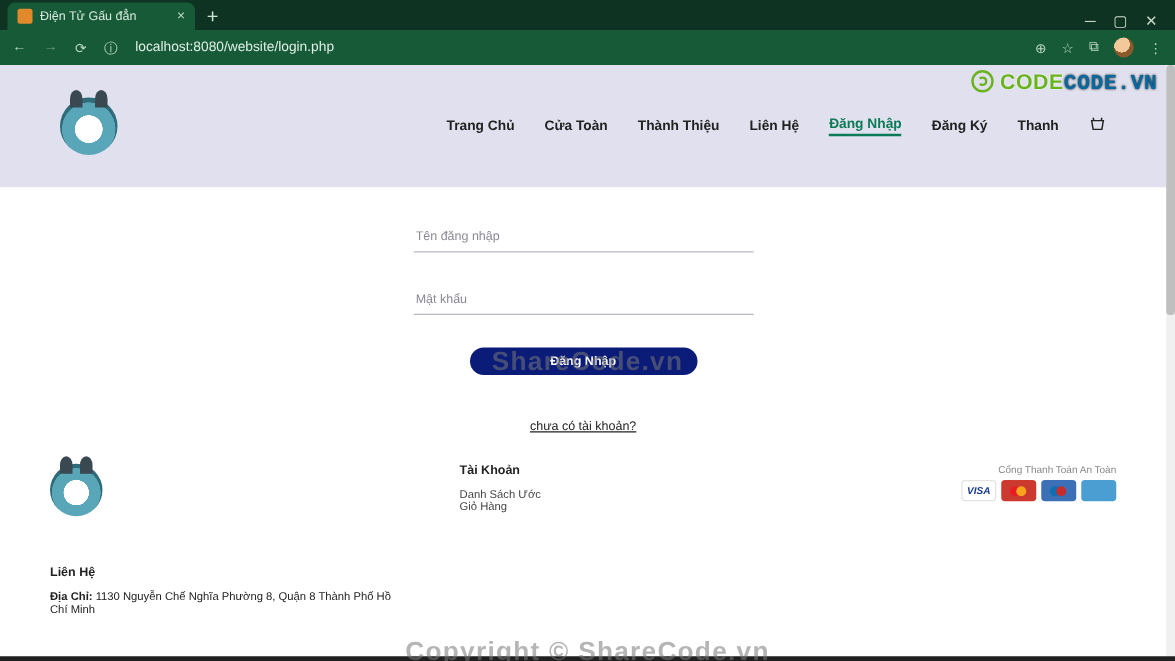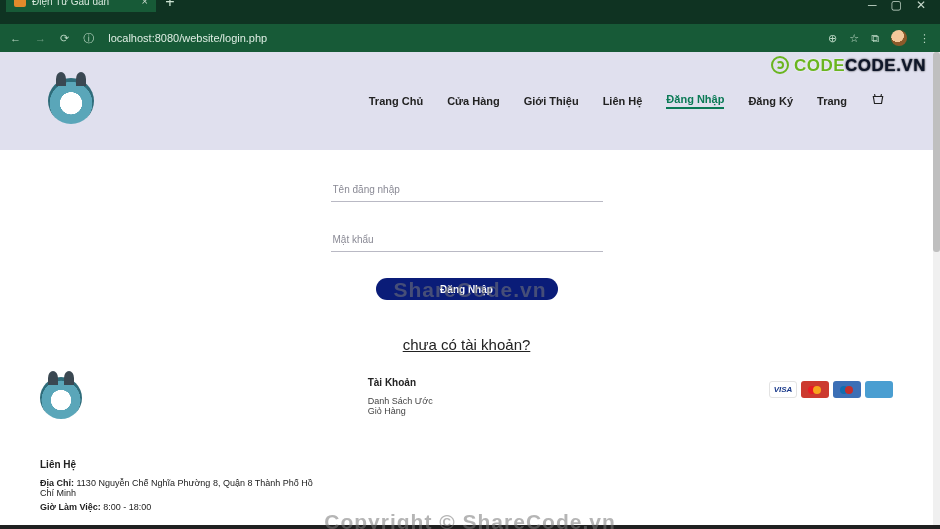--- a/index.html
+++ b/index.html
@@ -1,58 +1,58 @@
 <!DOCTYPE html>
 <html><head>
 <meta charset="utf-8">
 <style>
   * { box-sizing: border-box; margin: 0; padding: 0; }
   html, body { width: 940px; height: 529px; font-family: "Segoe UI", Arial, sans-serif; overflow: hidden; background:#fff; }
   
   
-  .browser-tabbar { height: 24px; background:#0f3322; display:flex; align-items:flex-end; padding:12px 6px; }
+  .browser-tabbar { height: 24px; background:#0f3322; display:flex; align-items:flex-end; padding:0 6px; }
   .tab { height:22px; width:150px; background:#175a37; border-radius:6px 6px 0 0; display:flex; align-items:center; padding:0 8px; gap:6px; color:#d8e8dd; font-size:10px; }
   .tab .favicon { width:12px; height:12px; background:#e28a2b; border-radius:2px; }
   .tab .tab-close { margin-left:auto; font-size:11px; color:#c7d9cc; }
   .tab-add { width:20px; height:20px; color:#cde4d3; font-size:16px; display:flex; align-items:center; justify-content:center; margin-left:4px; }
   .win-controls { margin-left:auto; display:flex; gap:14px; padding-right:8px; }
   .win-controls span { color:#c7d9cc; font-size:12px; }
   .browser-toolbar { height:28px; background:#175a37; display:flex; align-items:center; padding:0 10px; gap:14px; color:#dfeee4; font-size:11px; }
   .browser-toolbar .nav-icon { color:#bcd8c5; display:inline-flex; }
   .browser-toolbar .addr { color:#dfeee4; }
   .toolbar-right { margin-left:auto; display:flex; align-items:center; gap:12px; }
   .avatar { width:16px; height:16px; border-radius:50%; background: radial-gradient(circle at 40% 35%, #f3c99b 0 45%, #8b5a2a 46% 100%); }
   
   
   .viewport { position:relative; width:940px; height:477px; overflow:hidden; }
   .page-scroll { position:absolute; top:0; left:0; right:7px; bottom:0; overflow:hidden; }
   
   
   .wm-logo { position:absolute; top:4px; right:14px; z-index:40; pointer-events:none; font-weight:700; font-size:17px; letter-spacing:0.5px; }
   .wm-logo .s1 { color:#6ab51f; text-shadow:0 0 2px #fff; }
-  .wm-logo .s2 { color:#0f172a; text-shadow:0 0 2px #000; }
+  .wm-logo .s2 { color:#0369a1; text-shadow:0 0 2px #000;font-family:Liberation Mono, monospace; }
   .wm-center { position:absolute; left:50%; transform:translateX(-50%); z-index:40; pointer-events:none; color:rgba(120,120,120,0.55); font-size:21px; font-weight:600; letter-spacing:1px; }
   
   
   .site-header { height:98px; background:#e0e0ee; display:flex; align-items:center; padding:0 48px; }
   .logo-husky { width:46px; height:46px; border-radius:50%; background:radial-gradient(circle at 50% 55%, #fff 0 32%, #5aa6b9 33% 62%, #2e6c7a 63% 100%); position:relative; }
   .logo-husky::before, .logo-husky::after { content:""; position:absolute; width:10px; height:14px; background:#3a4852; top:-6px; border-radius:60% 60% 0 0; }
   .logo-husky::before { left:8px; }
   .logo-husky::after { right:8px; }
   .nav { margin-left:auto; display:flex; align-items:center; gap:24px; font-size:11px; font-weight:600; color:#222; }
   .nav a { text-decoration:none; color:#222; }
   .nav a.active { color:#0b7a56; border-bottom:2px solid #0b7a56; padding-bottom:2px; }
   .nav .cart { width:14px; height:14px; }
   
   .main { background:#fff; min-height:190px; padding:28px 0 6px 0; display:flex; flex-direction:column; align-items:center; }
   .form { width:272px; }
   .field { width:100%; border:none; border-bottom:1px solid #b9b9c4; background:transparent; font-size:10px; padding:6px 2px; margin-bottom:26px; color:#666; outline:none; }
   .field::placeholder { color:#8a8a95; }
   .btn-login { display:block; margin:0 auto; width:182px; height:22px; border:none; border-radius:11px; background:#0a1c78; color:#fff; font-size:10px; font-weight:600; }
-  .no-account { display:block; text-align:center; margin-top:36px; font-size:15px; color:#222; text-decoration:underline; }
+  .no-account { display:block; text-align:center; margin-top:36px; font-size:10px; color:#222; text-decoration:underline; }
   
   .footer { padding:18px 40px 30px 40px; display:grid; grid-template-columns: 1fr 1fr 1fr; gap:10px; font-size:9px; color:#222; }
   .footer h4 { font-size:10px; font-weight:700; margin-bottom:8px; }
   .footer .col-left { grid-column:1; }
   .footer .col-mid { grid-column:2; padding-left:40px; }
   .footer .col-right { grid-column:3; text-align:right; }
   .footer .contact-block { margin-top:40px; }
   .footer .contact-block p { margin-top:4px; }
   .footer .contact-block b { font-weight:700;text-align:center; }
   .pay-badges { display:inline-flex; gap:4px; margin-top:4px; }
@@ -113,26 +113,26 @@
   </div>
   <div class="wm-center" style="top:226px;">ShareCode.vn</div>
   <div class="wm-center" style="top:458px;">Copyright © ShareCode.vn</div>
 
   <div class="page-scroll">
 
     <div class="site-header">
       <div class="logo-husky"></div>
       <nav class="nav">
         <a href="#">Trang Chủ</a>
-        <a href="#">Cửa Hàng</a>
-        <a href="#">Giới Thiệu</a>
+        <a href="#">Cửa Toàn</a>
+        <a href="#">Thành Thiệu</a>
         <a href="#">Liên Hệ</a>
         <a href="#" class="active">Đăng Nhập</a>
         <a href="#">Đăng Ký</a>
-        <a href="#">Trang</a>
+        <a href="#">Thanh</a>
         <span>
           <svg class="cart" viewBox="0 0 24 24" fill="none" stroke="#222" stroke-width="2">
               <path d="M6 2l1 4h10l1-4M4 6h16l-2 12H6L4 6z"></path>
             </svg>
         </span>
       </nav>
     </div>
 
     <div class="main">
       <form class="form">
@@ -142,29 +142,29 @@
       </form>
       <a href="#" class="no-account">chưa có tài khoản?</a>
     </div>
 
     <div class="footer">
       <div class="col-left">
         <div class="logo-husky" style="width:42px;height:42px;"></div>
         <div class="contact-block">
           <h4>Liên Hệ</h4>
           <p><b>Địa Chỉ:</b> <span>1130 Nguyễn Chế Nghĩa Phường 8, Quận 8 Thành Phố Hồ Chí Minh</span></p>
-          <p><b>Giờ Làm Việc:</b> <span>8:00 - 18:00</span></p>
         </div>
       </div>
       <div class="col-mid">
         <h4>Tài Khoản</h4>
         <p><a href="#" style="color:#444;text-decoration:none;">Danh Sách Ước</a></p>
         <p><a href="#" style="color:#444;text-decoration:none;">Giỏ Hàng</a></p>
       </div>
       <div class="col-right">
+        <div style="color:#888;font-size:8px;">Cổng Thanh Toán An Toàn</div>
         <div class="pay-badges">
           <div class="pay visa">VISA</div>
           <div class="pay mc">
               <span></span>
             </div>
           <div class="pay maestro">
               <span></span>
             </div>
           <div class="pay amex"></div>
         </div>

